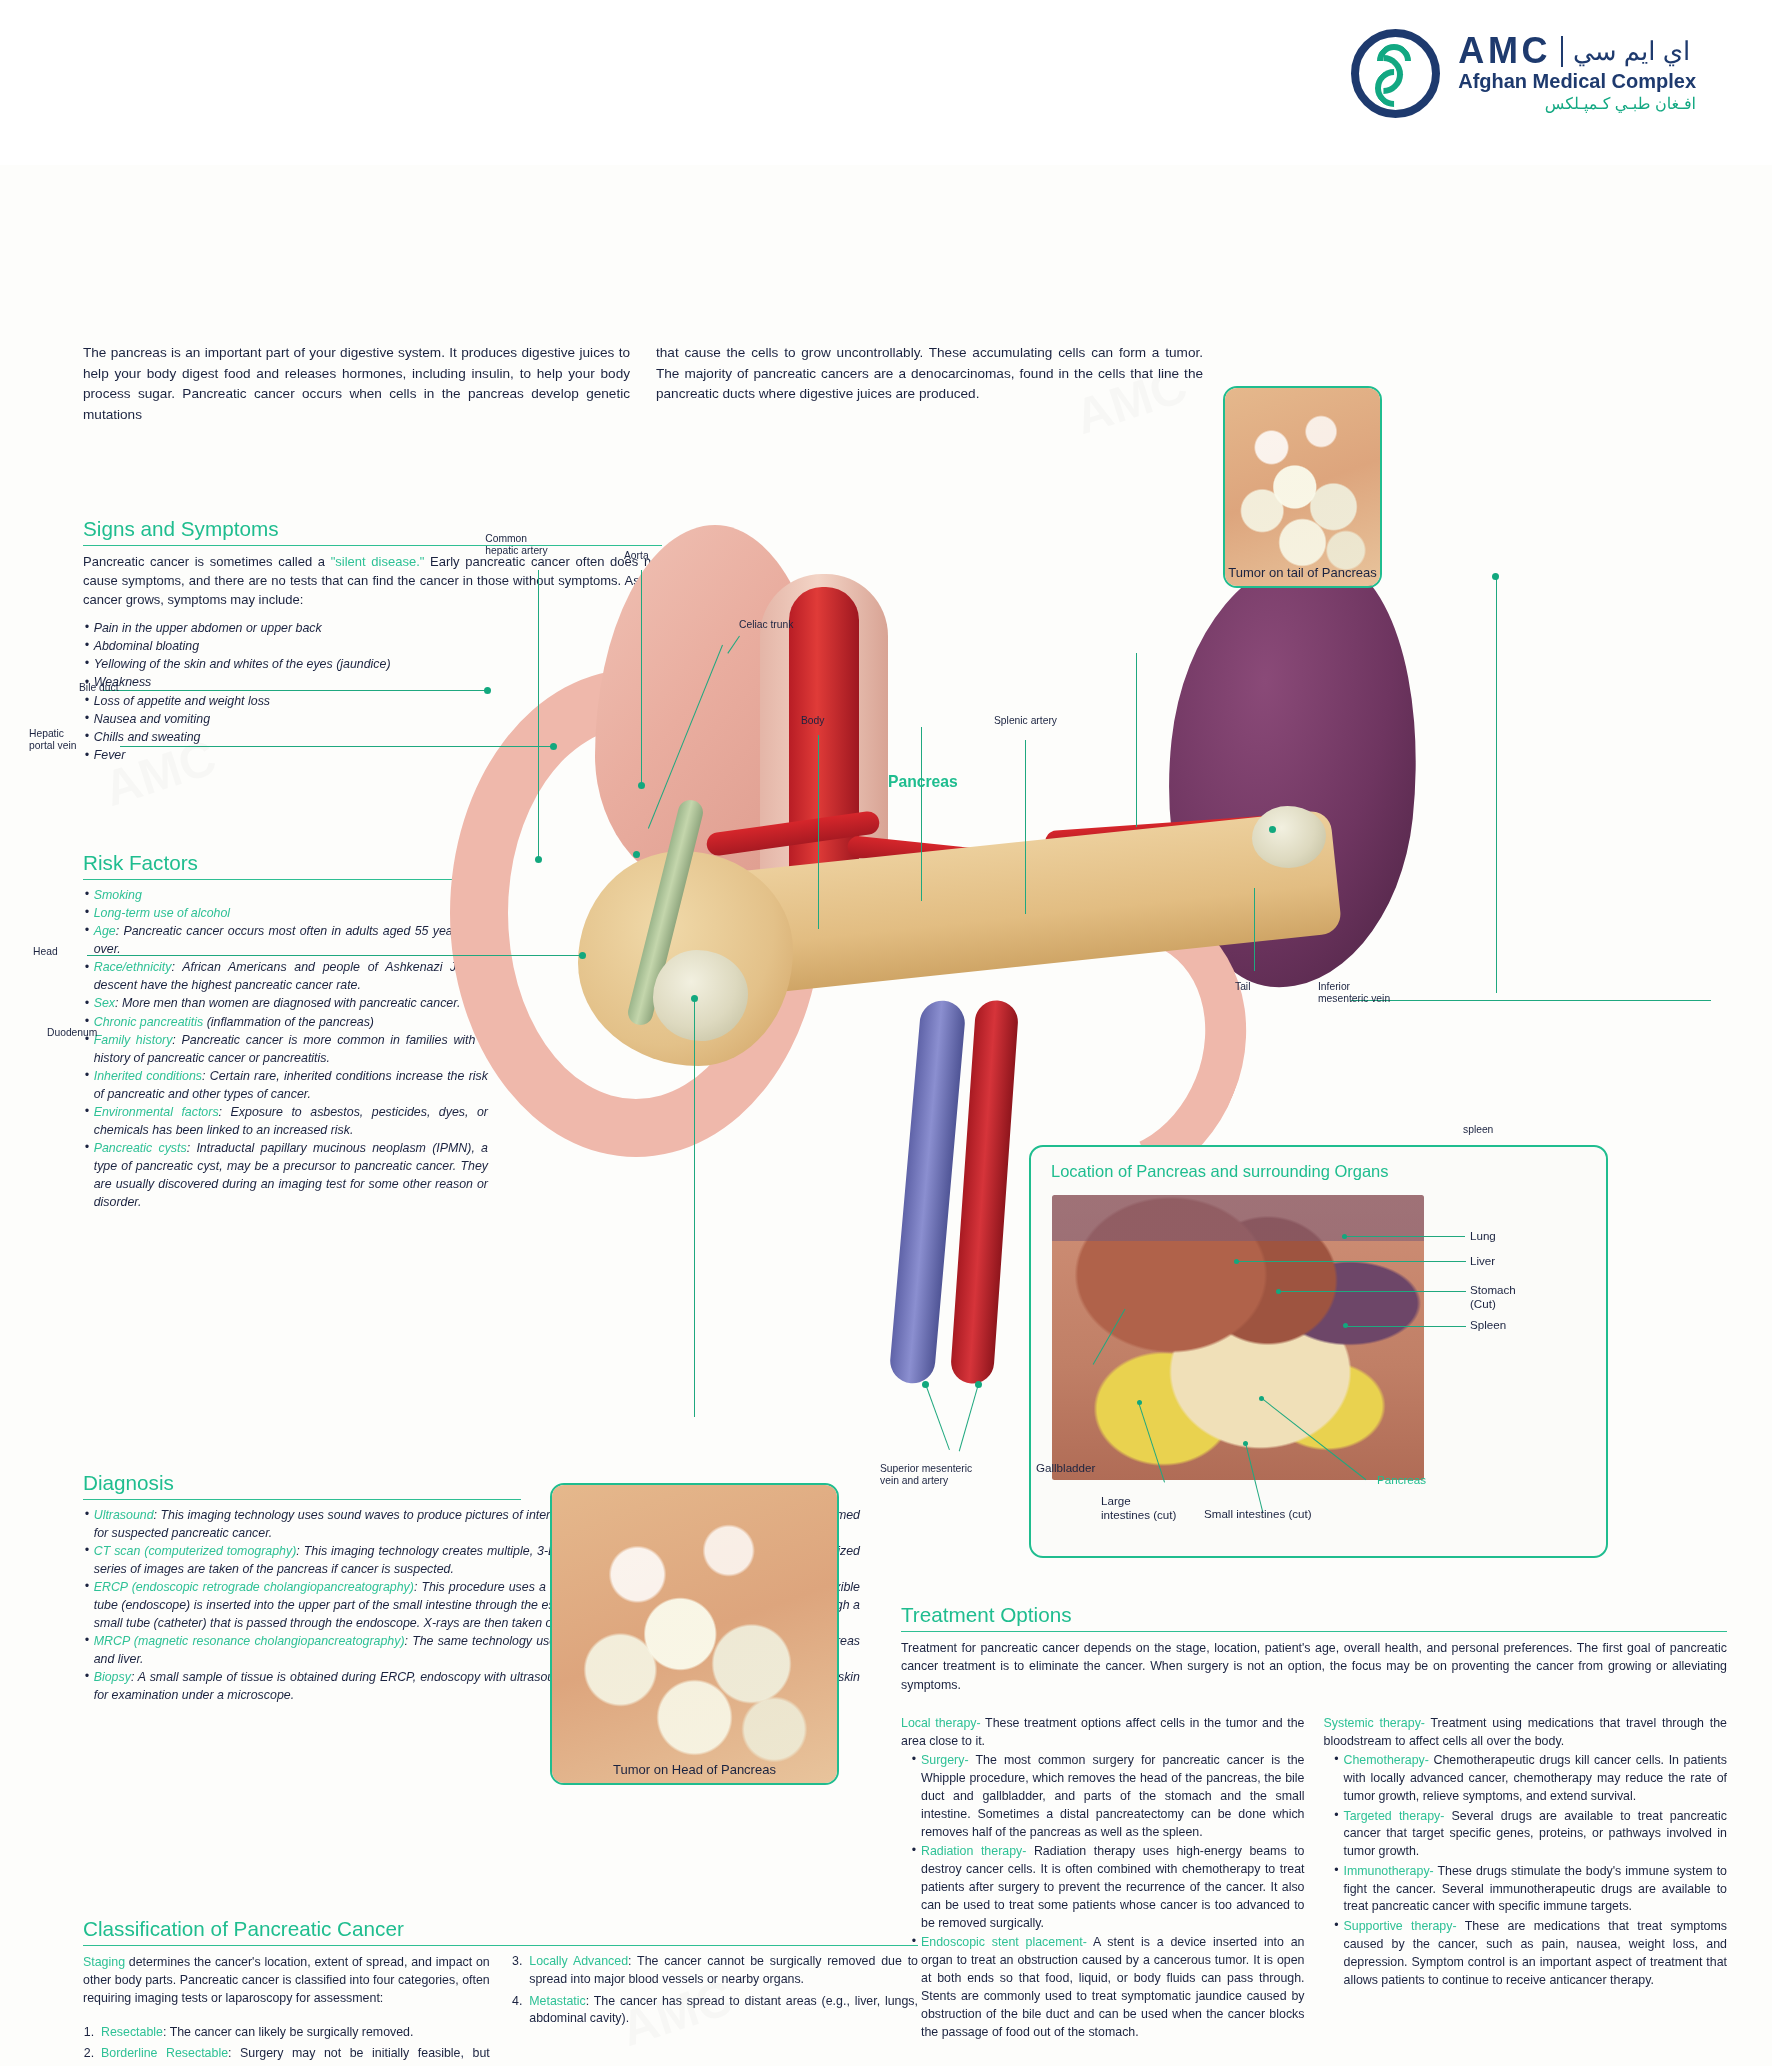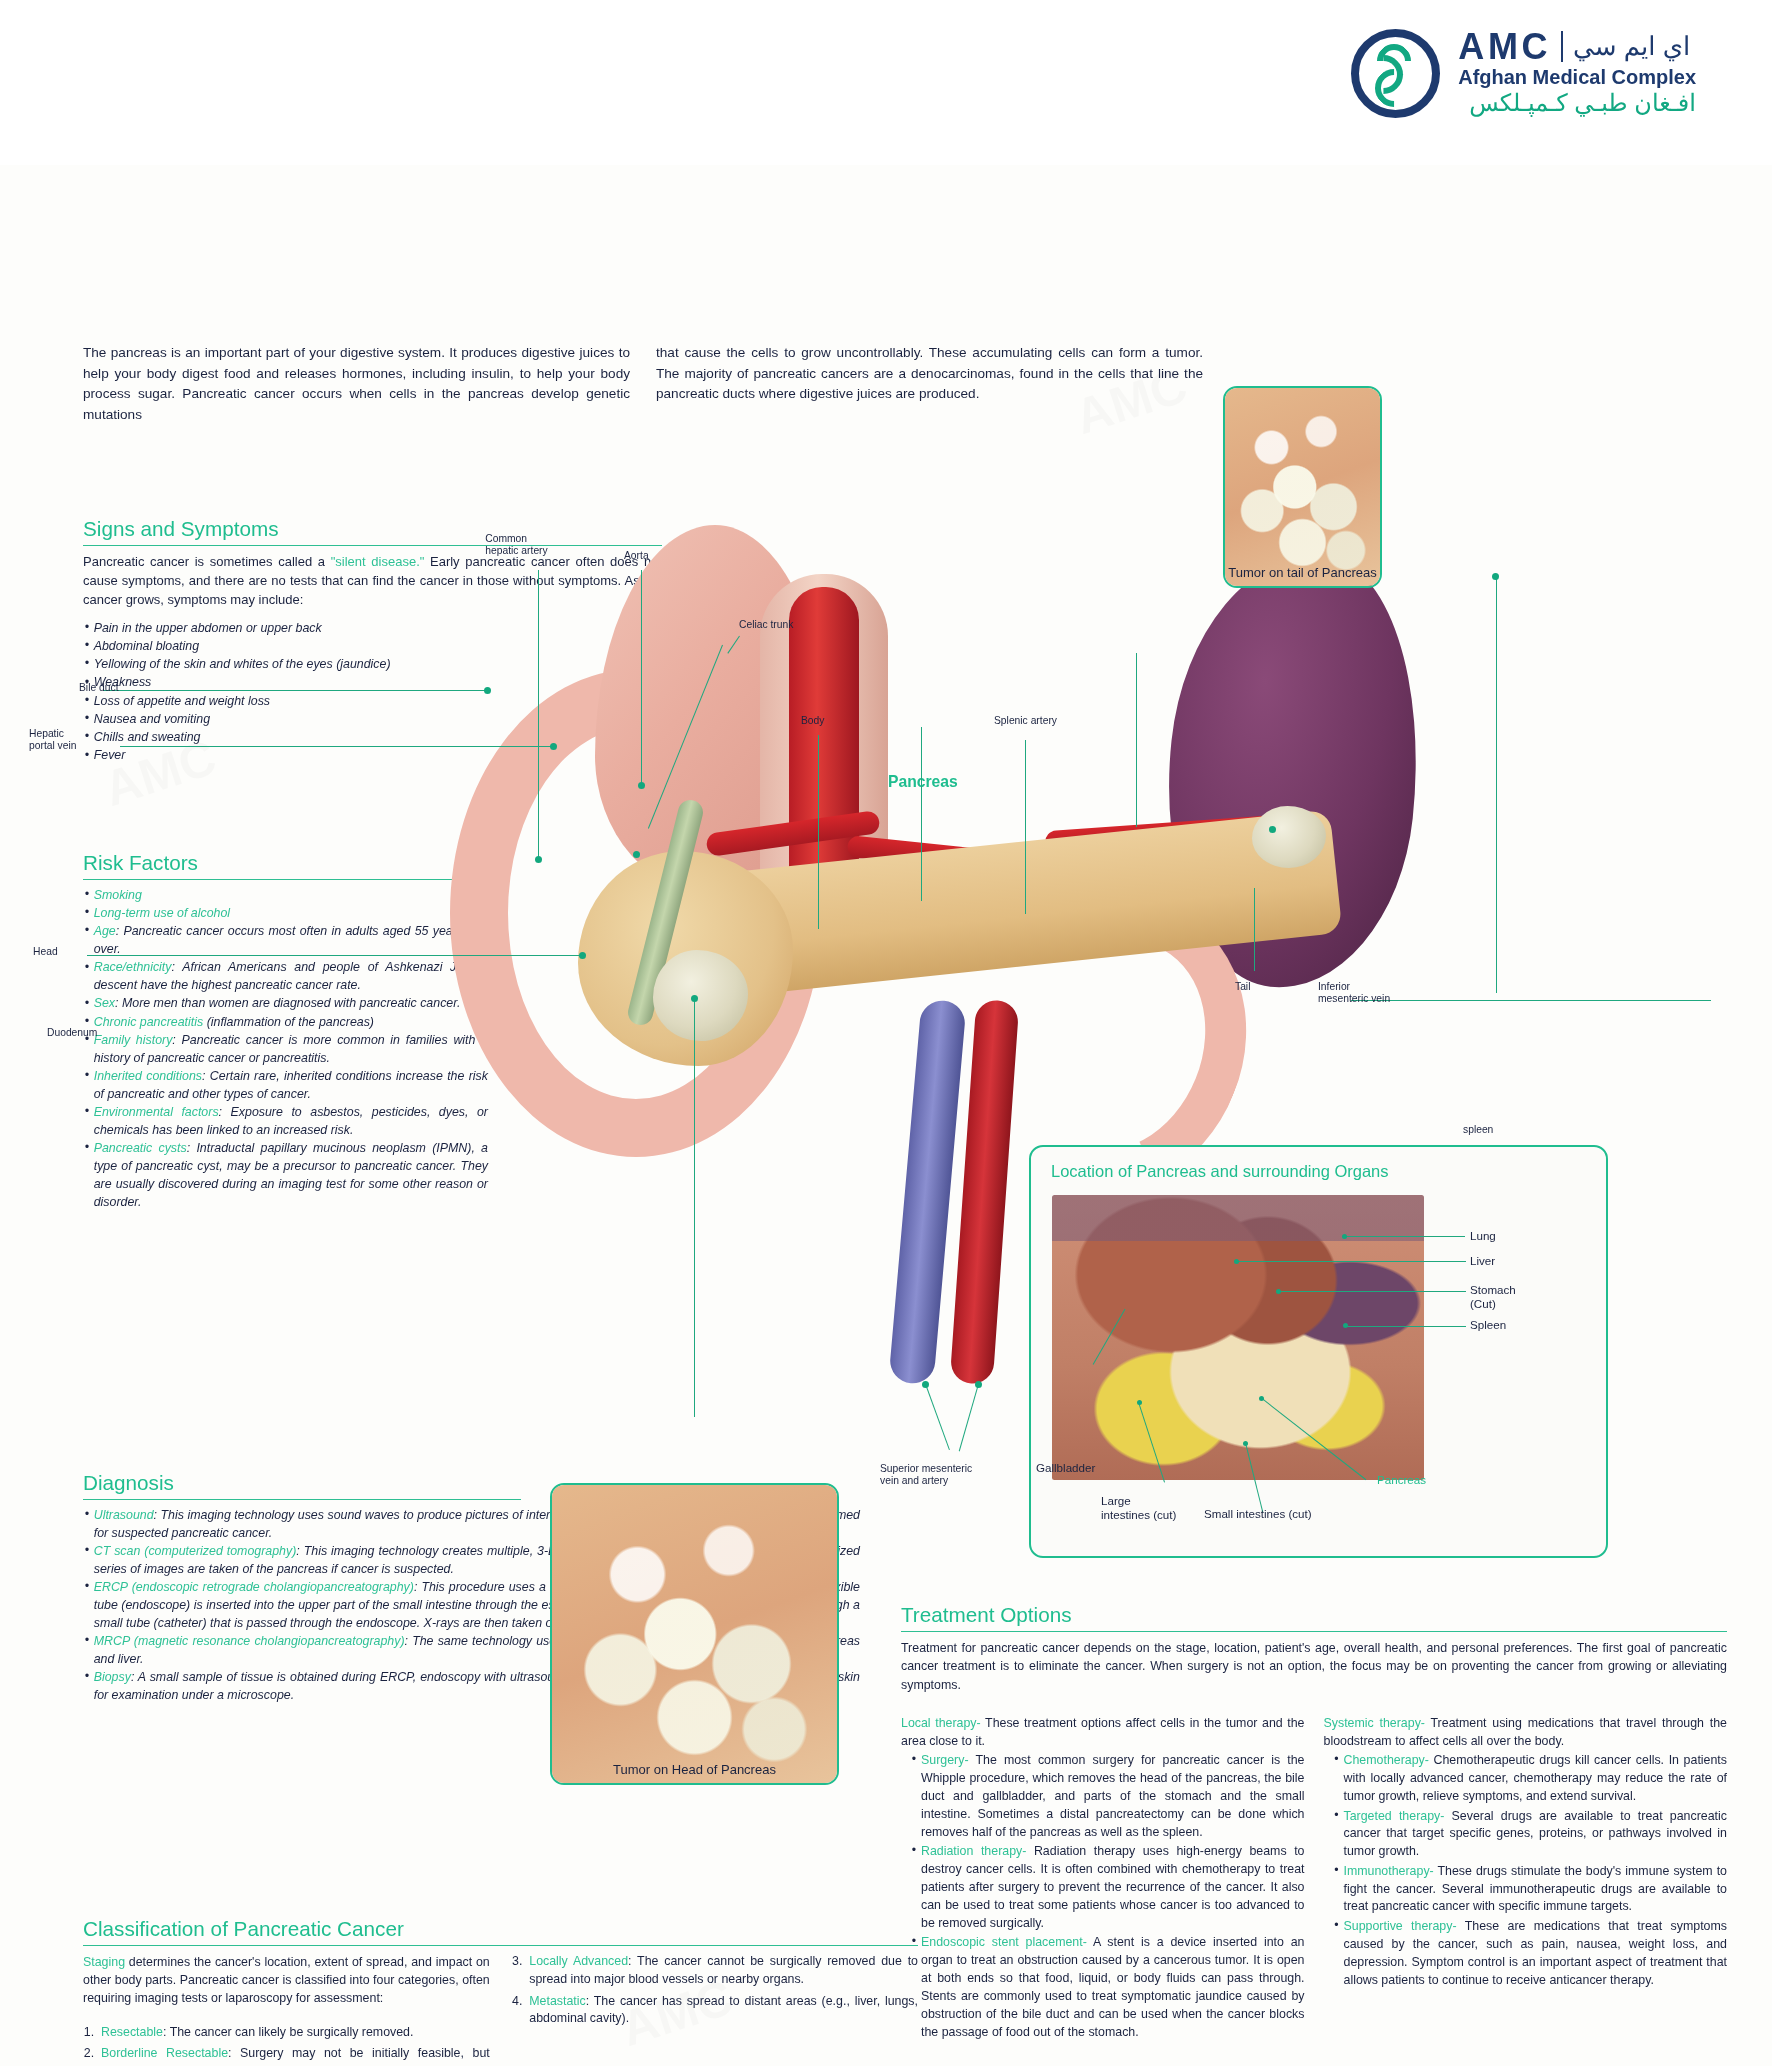--- a/index.html
+++ b/index.html
@@ -28,21 +28,21 @@
   }
   .logo-mark .p1 { top:15px; left:26px; border-color:#12a882 transparent transparent #12a882; transform:rotate(45deg); }
   .logo-mark .p2 { top:26.4px; left:12.4px; border-color:#12a882 #12a882 transparent transparent; transform:rotate(45deg); width:39px; height:39px;}
   .logo-mark .p3 { top:40px; left:24px; border-color:transparent transparent #12a882 #12a882; transform:rotate(45deg); width:38px; height:38px;}
   .logo-text { display:flex; flex-direction:column; }
   .logo-line1 { display:flex; align-items:center; gap:10px; }
   .logo-amc { font-size:36px; font-weight:bold; color:#1e3a6e; letter-spacing:3.7px; line-height:0.95; }
   .logo-div { width:1.7px; height:31px; background:#1e3a6e; }
   .logo-ar-top { font-size:26px; color:#1e3a6e; direction:rtl; }
   .logo-sub { font-size:20px; font-weight:bold; color:#1e3a6e; margin-top:1.7px; }
-  .logo-ar-bottom { font-size:24px; color:#12a882; direction:rtl; text-align:right; margin-top:0.8px; }
+  .logo-ar-bottom { font-size:16px; color:#12a882; direction:rtl; text-align:right; margin-top:0.8px; }
 
   
   .title-banner {
     position:absolute; top:170px; left:0; width:1772px; height:94px;
     background:#13b396; display:flex; align-items:center; justify-content:center;
   }
   .title-banner h1 {
     font-size:48px; font-weight:bold; color:#ffffff; letter-spacing:0.4px;
     text-shadow:1.2px 1.2px 2.1px rgba(0,0,0,0.18);
   }

